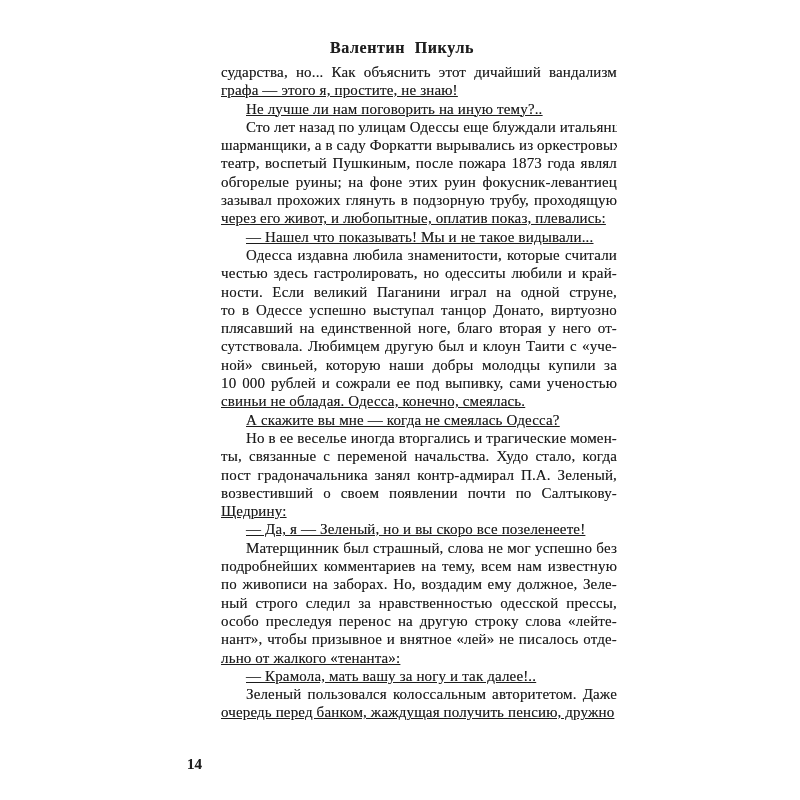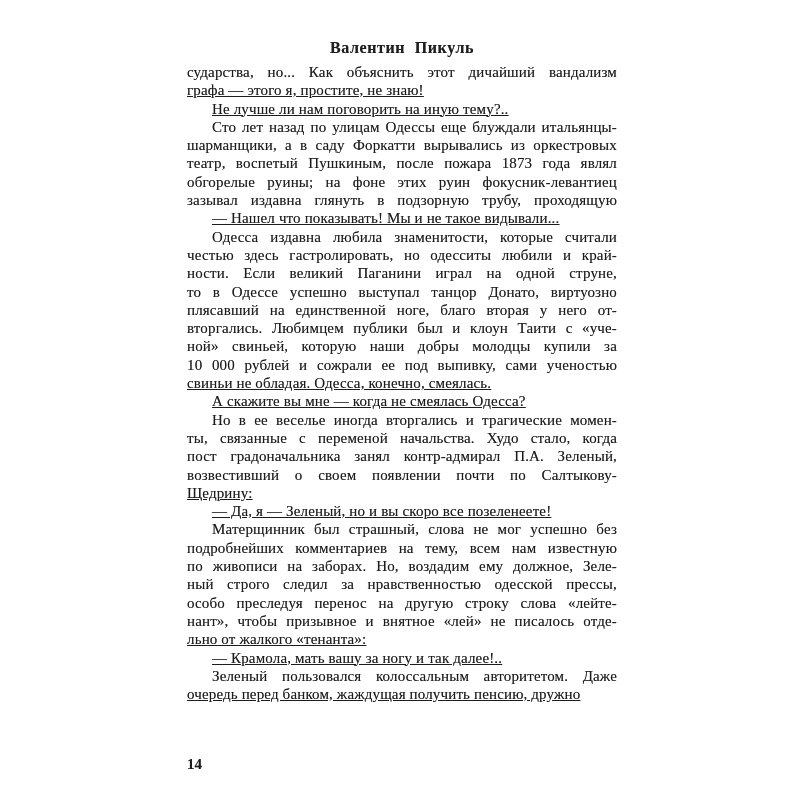--- a/index.html
+++ b/index.html
@@ -39,20 +39,21 @@
     letter-spacing: 0.15px;
     text-shadow: 0 0 0.5px rgba(30,30,30,0.5);
   }
 
   .body-text .line {
     height: 18.3px;
     overflow: hidden;
     text-align: justify;
     text-align-last: justify;
     white-space: nowrap;
+    margin-left: 34px;
   }
   .body-text .line.last {
     text-align: left;
     text-align-last: left;
     text-decoration: underline;
   }
   .body-text .line.indent {
     text-indent: 25px;
   }
 
@@ -75,28 +76,29 @@
   <div class="running-header">Валентин Пикуль</div>
 
   <div class="body-text">
       <div class="line">сударства, но... Как объяснить этот дичайший вандализм</div>
       <div class="line last">графа — этого я, простите, не знаю!</div>
       <div class="line last indent">Не лучше ли нам поговорить на иную тему?..</div>
       <div class="line indent">Сто лет назад по улицам Одессы еще блуждали итальянцы-</div>
       <div class="line">шарманщики, а в саду Форкатти вырывались из оркестровых</div>
       <div class="line">театр, воспетый Пушкиным, после пожара 1873 года являл</div>
       <div class="line">обгорелые руины; на фоне этих руин фокусник-левантиец</div>
-      <div class="line">зазывал издавна глянуть в подзорную трубу, проходящую</div>
+      <div class="line">зазывал прохожих глянуть в подзорную трубу, проходящую</div>
+      <div class="line last">через его живот, и любопытные, оплатив показ, плевались:</div>
       <div class="line last indent">— Нашел что показывать! Мы и не такое видывали...</div>
       <div class="line indent">Одесса издавна любила знаменитости, которые считали</div>
       <div class="line">честью здесь гастролировать, но одесситы любили и край-</div>
       <div class="line">ности. Если великий Паганини играл на одной струне,</div>
       <div class="line">то в Одессе успешно выступал танцор Донато, виртуозно</div>
       <div class="line">плясавший на единственной ноге, благо вторая у него от-</div>
-      <div class="line">вторгались. Любимцем публики был и клоун Таити с «уче-</div>
+      <div class="line">сутствовала. Любимцем другую был и клоун Таити с «уче-</div>
       <div class="line">ной» свиньей, которую наши добры молодцы купили за</div>
       <div class="line">10 000 рублей и сожрали ее под выпивку, сами ученостью</div>
       <div class="line last">свиньи не обладая. Одесса, конечно, смеялась.</div>
       <div class="line last indent">А скажите вы мне — когда не смеялась Одесса?</div>
       <div class="line indent">Но в ее веселье иногда вторгались и трагические момен-</div>
       <div class="line">ты, связанные с переменой начальства. Худо стало, когда</div>
       <div class="line">пост градоначальника занял контр-адмирал П.А. Зеленый,</div>
       <div class="line">возвестивший о своем появлении почти по Салтыкову-</div>
       <div class="line last">Щедрину:</div>
       <div class="line last indent">— Да, я — Зеленый, но и вы скоро все позеленеете!</div>

